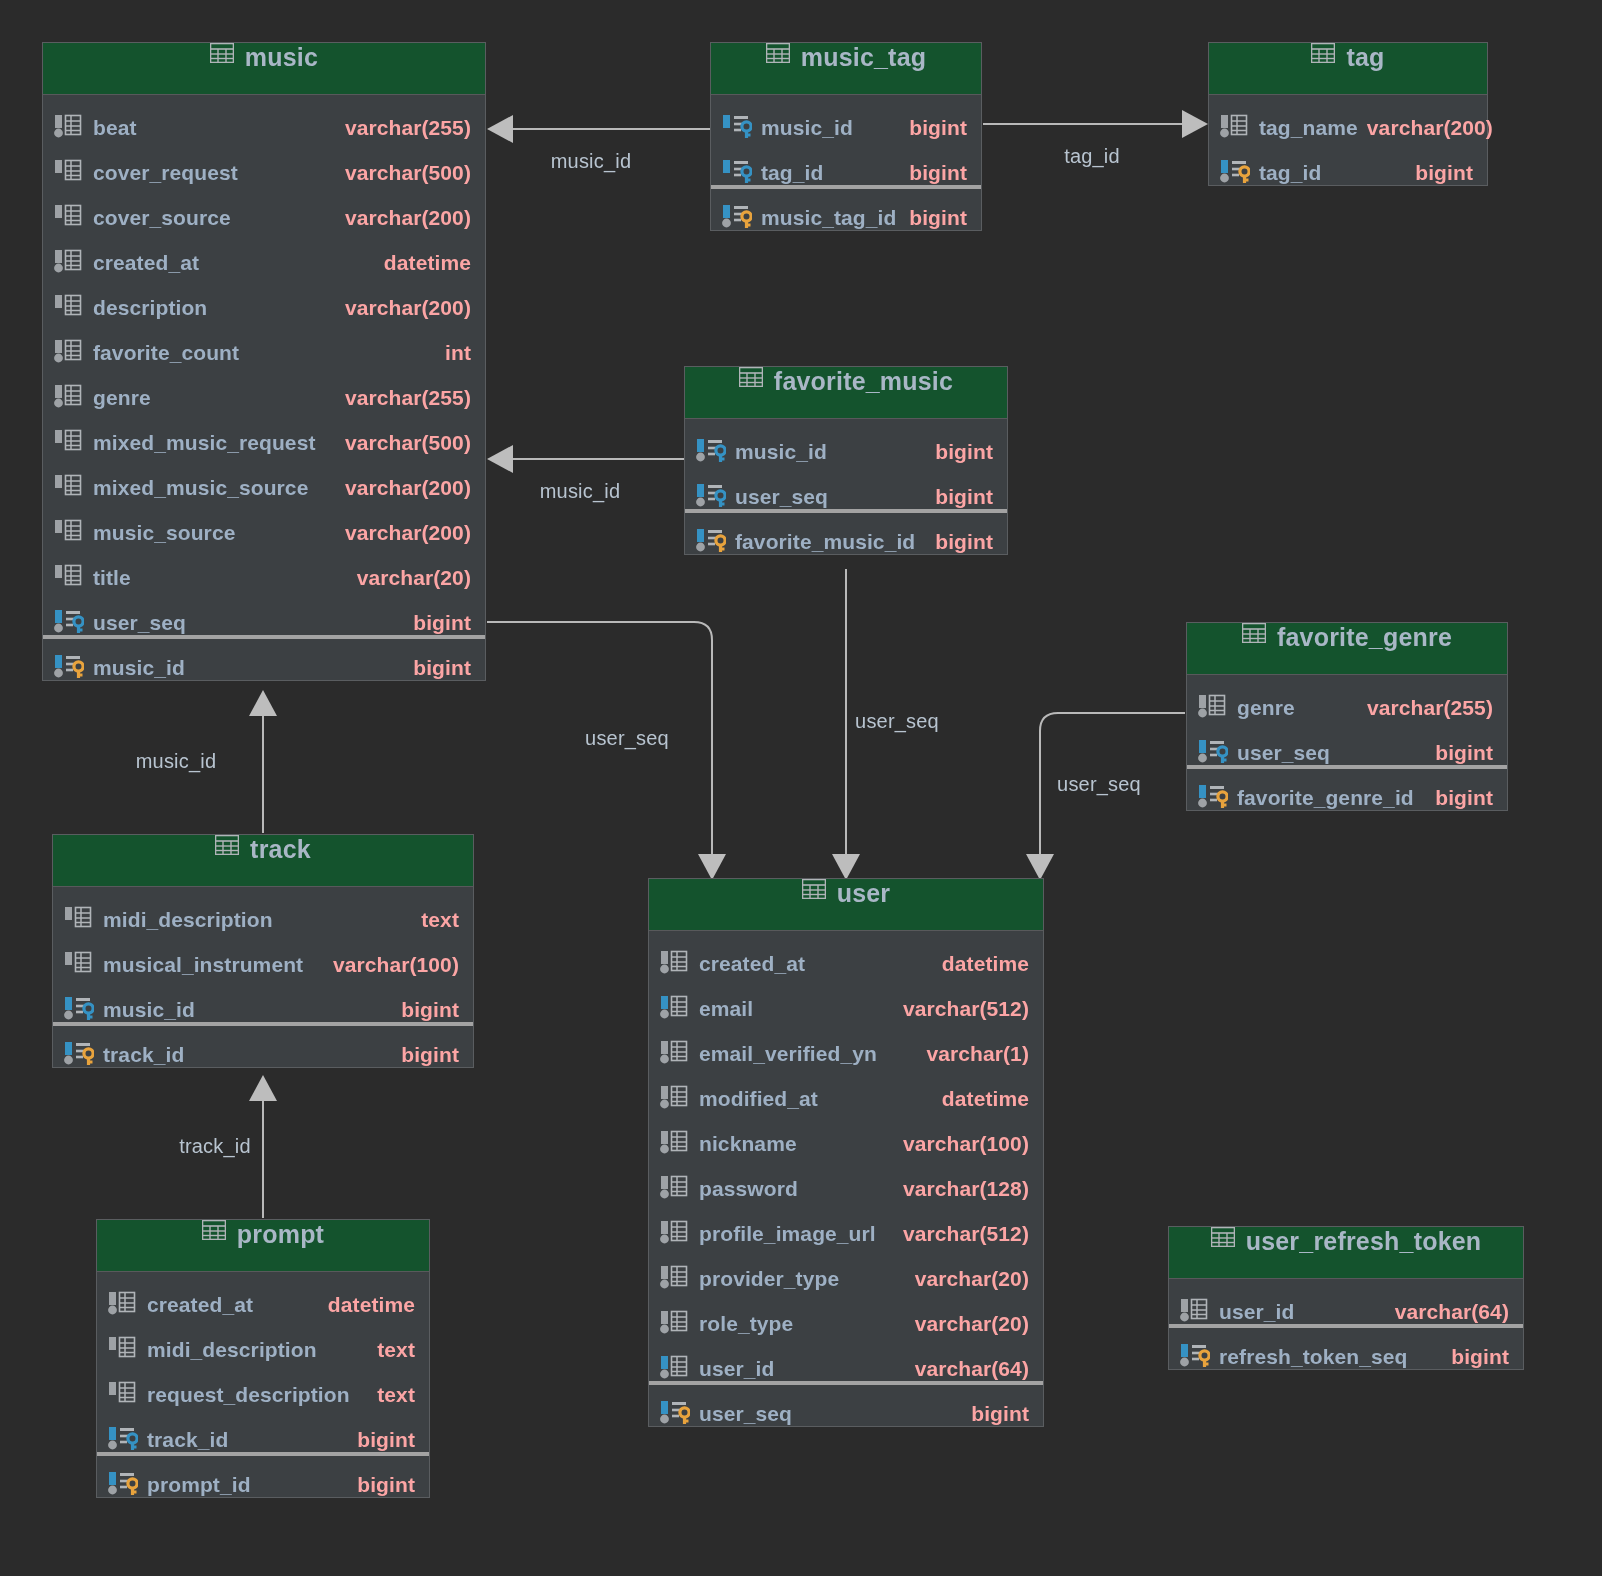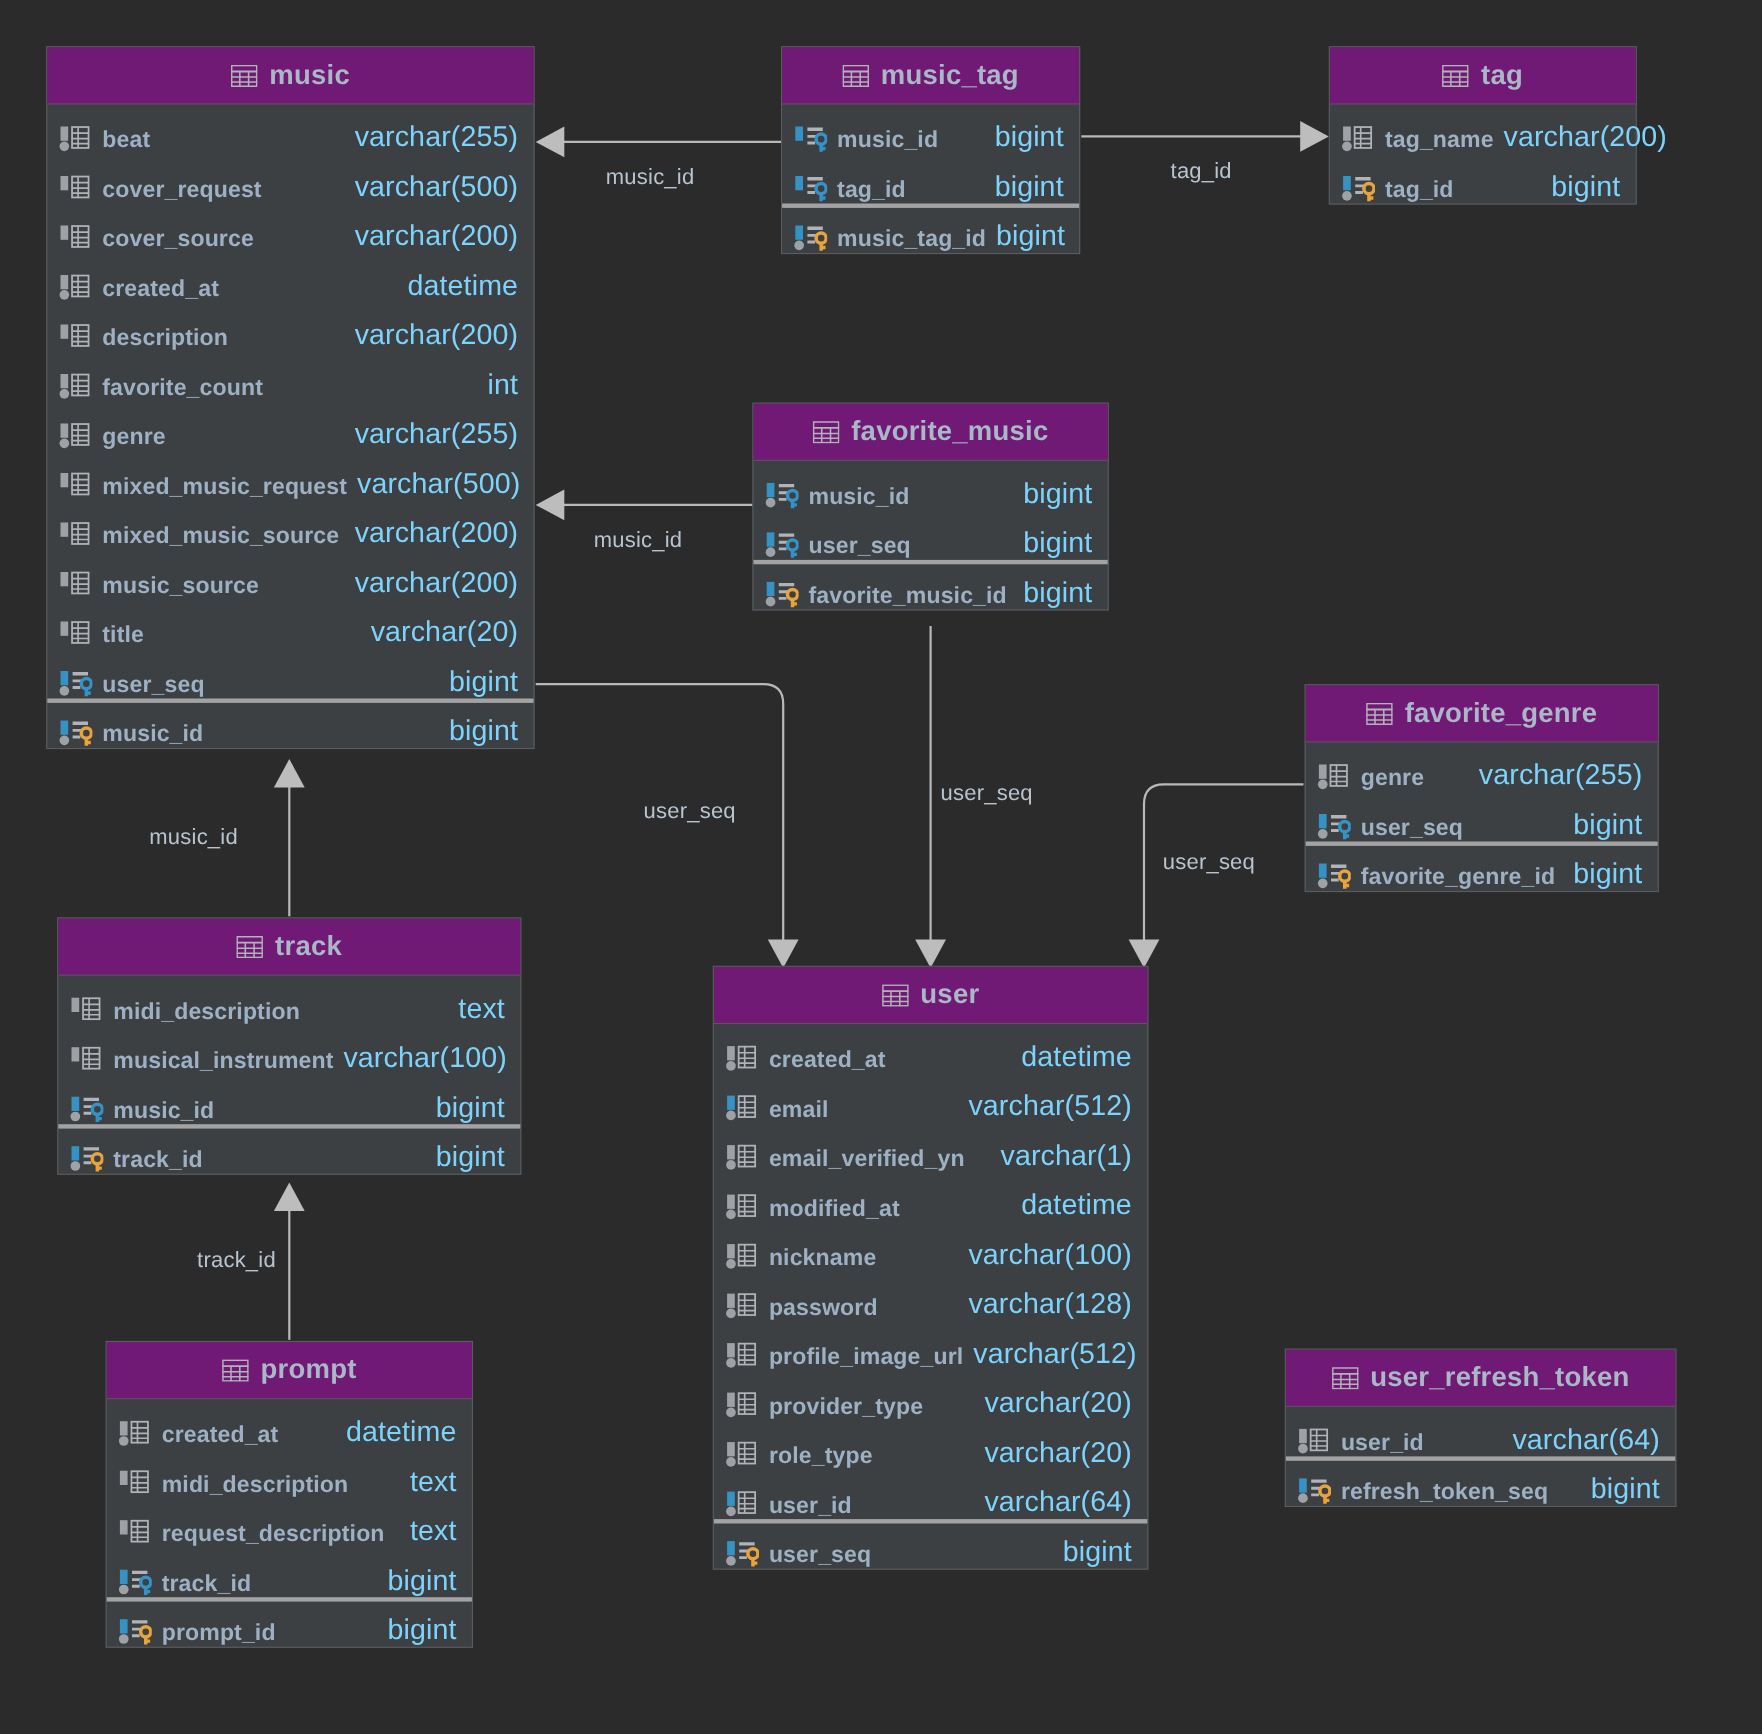--- a/index.html
+++ b/index.html
@@ -45,25 +45,25 @@
   }
 
   
   .tbl {
     position: absolute;
     background: #3c4043;
     border: 1px solid #5a5d60;
     box-sizing: border-box;
   }
   .tbl-header {
-    background: #701a75;
+    background: #14532d;
     border-bottom: 1px solid #58595b;
     height: 52px;
     display: flex;
-    align-items: center;
+    align-items: flex-start;
     justify-content: center;
     gap: 11px;
     box-sizing: border-box;
   }
   .tbl-title {
     color: #a9b7c6;
     font-size: 25px;
     font-weight: bold;
     letter-spacing: 0.2px;
   }
@@ -78,25 +78,26 @@
   }
   .row.pk-sep { border-top: 4px solid #a3a3a3; }
   .col-name {
     color: #9eb0c4;
     font-size: 21px;
     font-weight: bold;
     white-space: nowrap;
     letter-spacing: 0.1px;
   }
   .col-type {
-    color: #7dd3fc;
-    font-size: 26px;
+    color: #fca5a5;
+    font-size: 21px;
     white-space: nowrap;
     margin-left: auto;
     letter-spacing: 0.1px;
+    font-weight: bold;
   }
   .ico { flex: 0 0 auto; display: block; }
 </style>
 </head>
 <body>
 
 <div id="canvas">
   <svg class="edges" viewBox="0 0 1602 1576">
 
     <path class="edge-line" d="M 711 129 L 505 129"></path>

